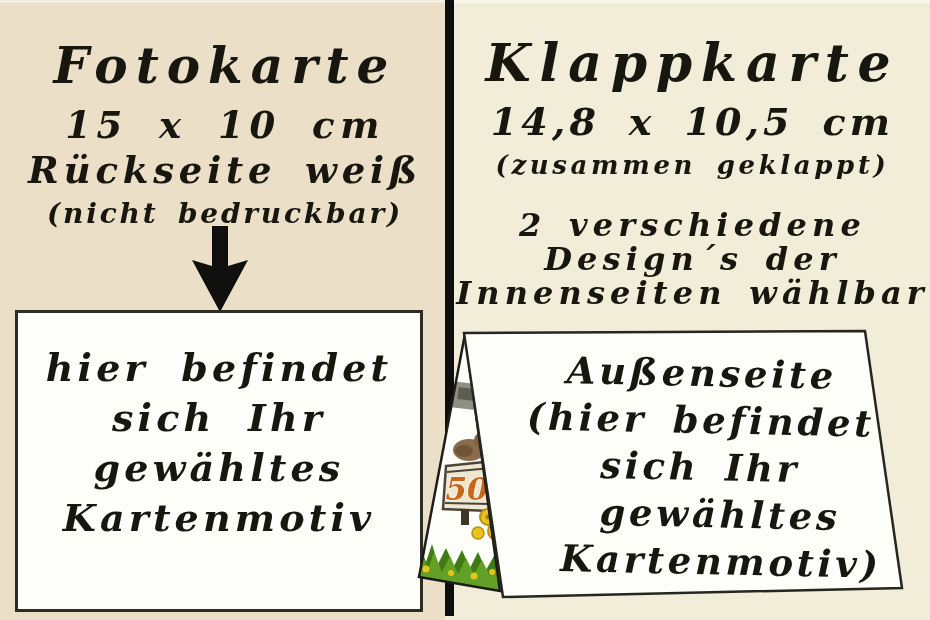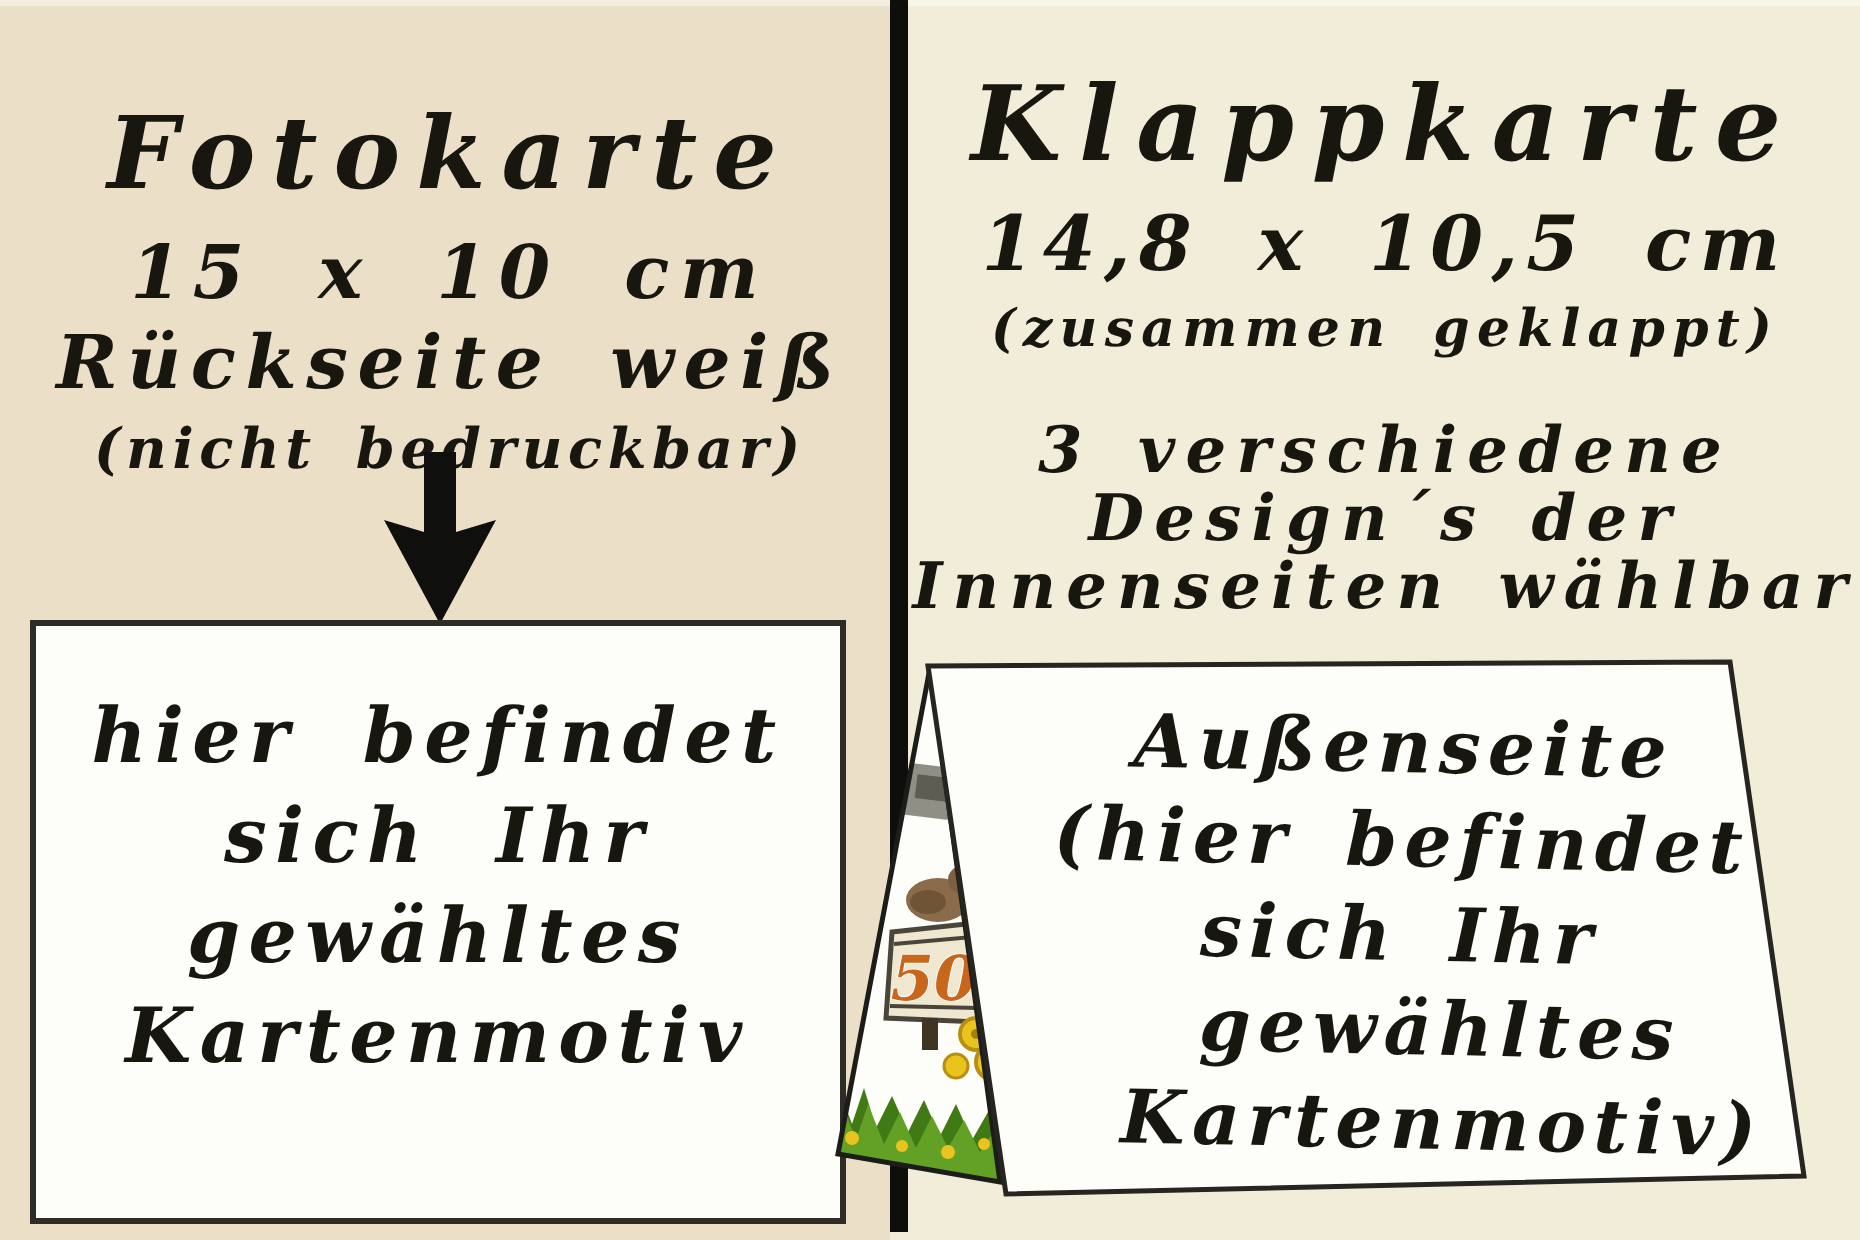--- a/index.html
+++ b/index.html
@@ -20,21 +20,21 @@
     position:absolute;left:0;top:0;width:930px;height:3px;
     background:rgba(255,255,255,0.45);
   }
   .divider{
     position:absolute;left:445px;top:0;width:9px;height:616px;
     background:#0e0e0c;
   }
 
   
   .col{position:absolute;text-align:center;font-style:italic;font-weight:bold;}
-  .col-left{left:0;top:12px;width:450px;}
+  .col-left{left:0;top:1px;width:450px;}
   .col-right{left:455px;top:0;width:475px;}
 
   .headline{font-size:50px;line-height:58px;letter-spacing:.16em;margin-top:36px;}
   .col-right .headline{font-size:52px;letter-spacing:.17em;margin-top:34px;}
   .size-line{font-size:37px;line-height:44px;letter-spacing:.15em;word-spacing:.35em;margin-top:8px;}
   .col-right .size-line{font-size:38px;letter-spacing:.11em;word-spacing:.3em;margin-top:8px;}
   .back-line{font-size:37px;line-height:42px;letter-spacing:.13em;word-spacing:.3em;margin-top:2px;}
   .note-line{font-size:28px;line-height:38px;letter-spacing:.1em;word-spacing:.25em;margin-top:4px;}
   .col-right .note-line{font-size:26px;line-height:30px;letter-spacing:.14em;word-spacing:.3em;margin-top:6px;}
   .design-block{font-size:32px;line-height:34px;letter-spacing:.16em;word-spacing:.2em;margin-top:28px;}
@@ -94,21 +94,21 @@
     <span>sich Ihr</span>
     <span>gewähltes</span>
     <span>Kartenmotiv</span>
   </div>
 
   <div class="col col-right">
     <div class="headline">Klappkarte</div>
     <div class="size-line">14,8 x 10,5 cm</div>
     <div class="note-line">(zusammen geklappt)</div>
     <div class="design-block">
-      <span>3 verschiedene</span>
+      <span>2 verschiedene</span>
       <span>Design´s der</span>
       <span>Innenseiten wählbar</span>
     </div>
   </div>
 
   <div class="folded-wrap">
     <svg width="510" height="300" viewBox="0 0 510 300">
       <defs>
         <clipPath id="flapclip">
           <polygon points="61,14 15,257 96,271"></polygon>

